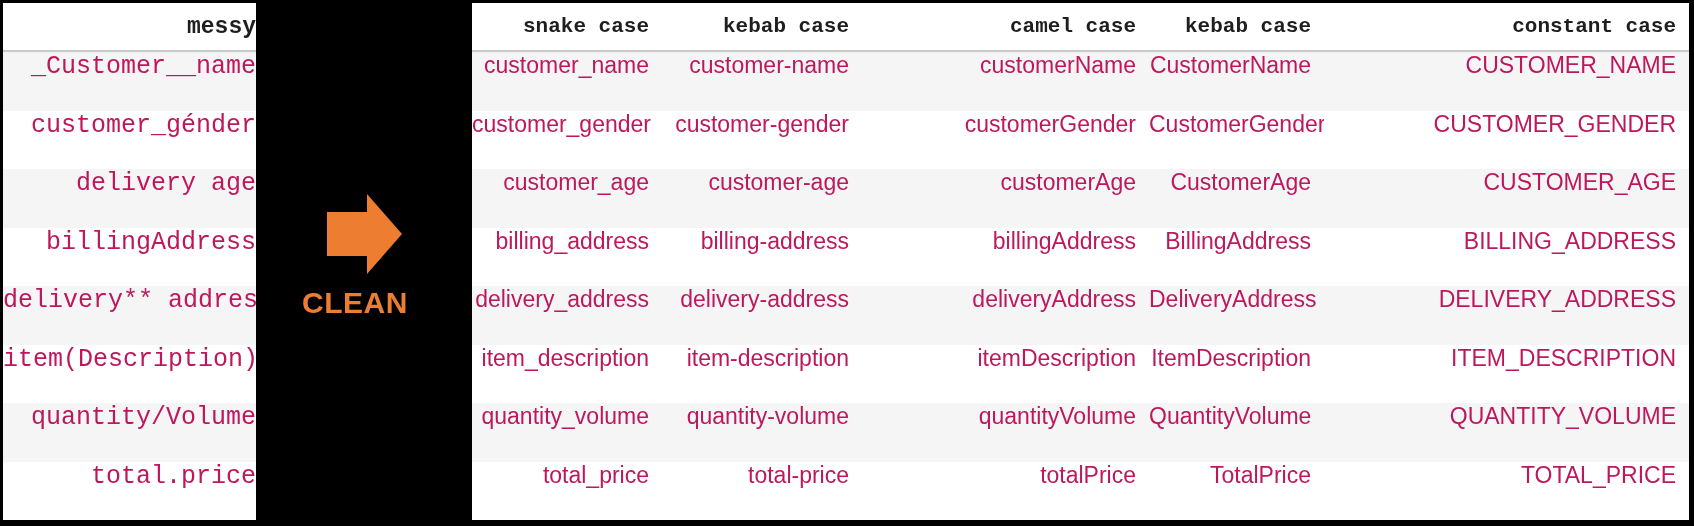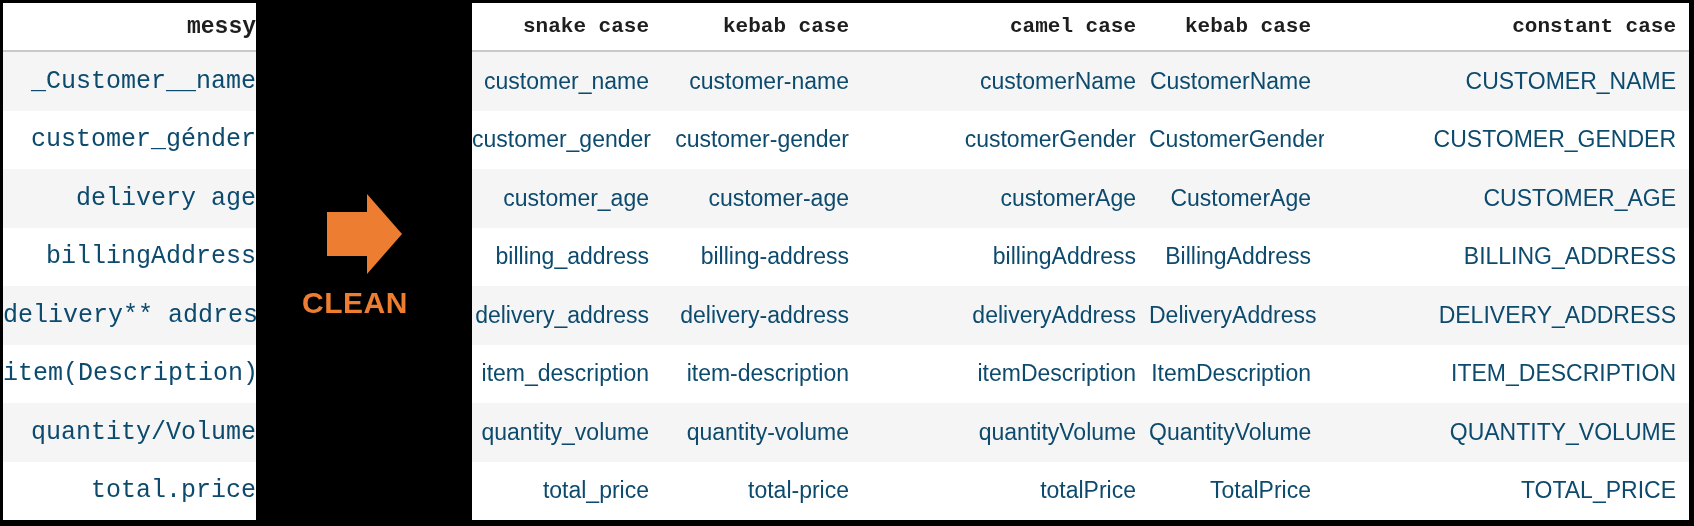--- a/index.html
+++ b/index.html
@@ -32,22 +32,22 @@
     font-weight: bold;
     color: #1e1e1e;
     background: #fff;
   }
   .panel-left  .thead { font-size: 23px; }
   .panel-right .thead { font-size: 21px; font-family: Liberation Mono, monospace; }
 
   .tbody { flex: 1 1 auto; display: flex; flex-direction: column; }
   .row {
     flex: 1 1 0;
-    display: flex; align-items: center;
-    color: #0c4a6e;
+    display: flex; 
+    color: #be185d;
     background: #fff;
   }
   .tbody .row:nth-child(odd) { background: #f5f5f5; }
   .panel-left  .row { font-size: 25px; }
   .panel-right .row { font-size: 23px; }
 
   .cell {
     text-align: right;
     padding-right: 13px;
     white-space: nowrap;

